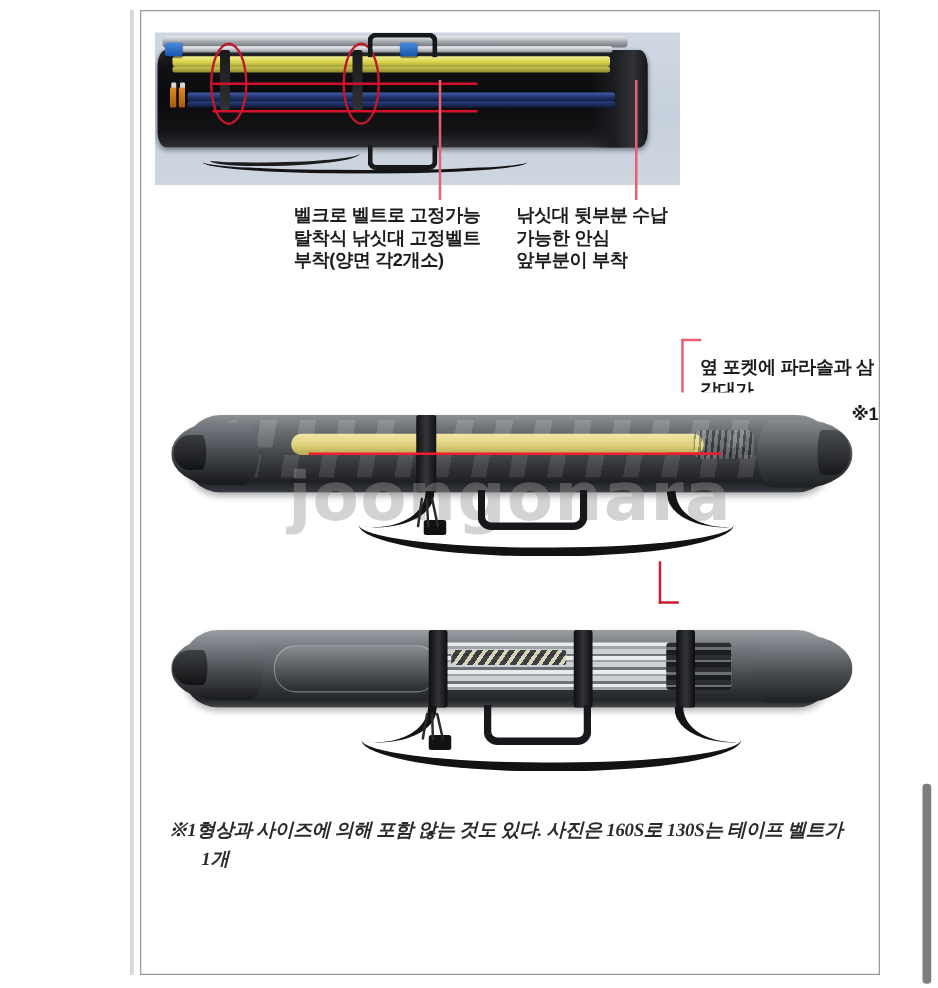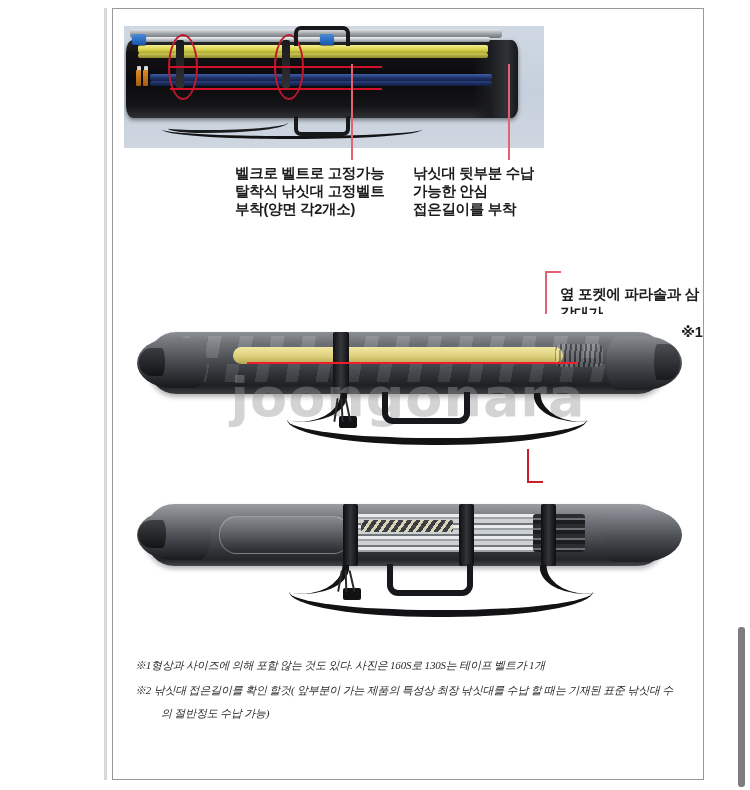--- a/index.html
+++ b/index.html
@@ -337,22 +337,22 @@
   .b-dangle i{position:absolute;top:0;width:2px;height:22px;background:#2a2b2d;border-radius:1px;}
   .b-dangle i:nth-child(1){left:2px;transform:rotate(10deg);}
   .b-dangle i:nth-child(2){left:8px;transform:rotate(-2deg);}
   .b-dangle i:nth-child(3){left:14px;transform:rotate(-13deg);}
   .b-buckle{position:absolute;left:206px;top:92px;width:18px;height:12px;background:#121214;border-radius:2px;}
 
   
   .footnotes{
     position:absolute;left:22px;top:645px;width:545px;
     font-family:"Liberation Serif","DejaVu Serif",serif;
-    font-style:italic;font-weight:normal;
-    color:#2a2a2a;font-size:11px;line-height:23px;
+    font-style:italic;font-weight:bold;
+    color:#2a2a2a;font-size:15px;line-height:23px;
     letter-spacing:-0.2px;
   }
   .fn-item{
     padding-left:26px;text-indent:-26px;margin-bottom:2px;
   }
 </style>
 </head>
 <body>
 
 <div class="page-wrap">
@@ -388,21 +388,21 @@
     </div>
 
     <div class="leader-v leader-top1"></div>
     <div class="leader-v leader-top2"></div>
 
     <div class="callout callout-1">벨크로 벨트로 고정가능
 탈착식 낚싯대 고정벨트
 부착(양면 각2개소)</div>
     <div class="callout callout-2">낚싯대 뒷부분 수납
 가능한 안심
-접은길이를 부착</div>
+앞부분이 부착</div>
     <div class="callout callout-3">옆 포켓에 파라솔과 삼각대가
 들어가는 홀더 부착※1</div>
     <div class="bracket-3"></div>
 
     <div class="photo-main">
       <div class="case-body"></div>
       <div class="case-ribs"></div>
       <div class="case-ribs2"></div>
       <div class="case-nose"></div>
       <div class="case-nose-cap"></div>
@@ -447,21 +447,20 @@
       <div class="b-buckle"></div>
       <div class="b-dangle">
           <i></i>
           <i></i>
           <i></i>
         </div>
     </div>
 
     <div class="footnotes">
       <div class="fn-item">※1형상과 사이즈에 의해 포함 않는 것도 있다. 사진은 160S로 130S는 테이프 벨트가 1개</div>
-      <div class="fn-item">※2 낚싯대 접은길이를 확인 할것( 앞부분이 가는 제품의 특성상 최장 낚싯대를 수납 할 때는 기재된 표준 낚싯대 수의 절반정도 수납 가능)</div>
     </div>
 
   </div>
 
   <div class="scrollbar-track">
     <div class="scrollbar-thumb"></div>
   </div>
 
 </div>
 

